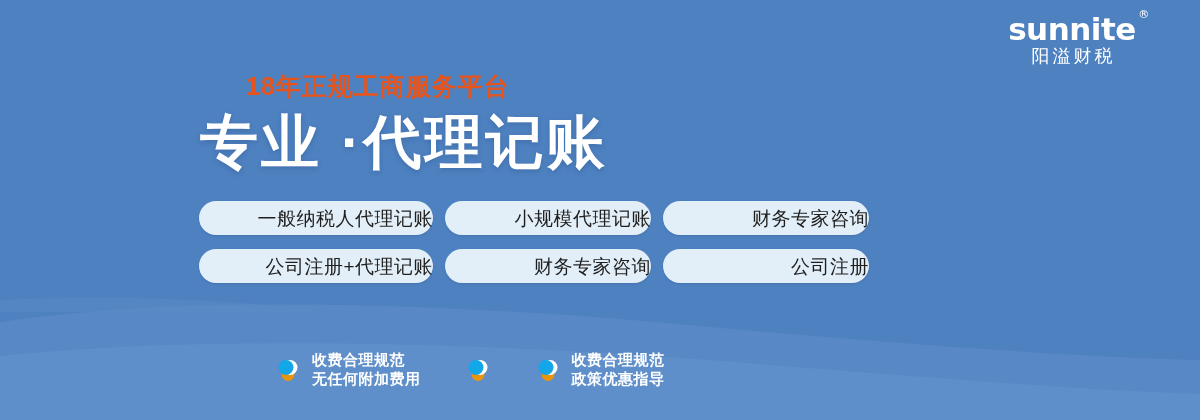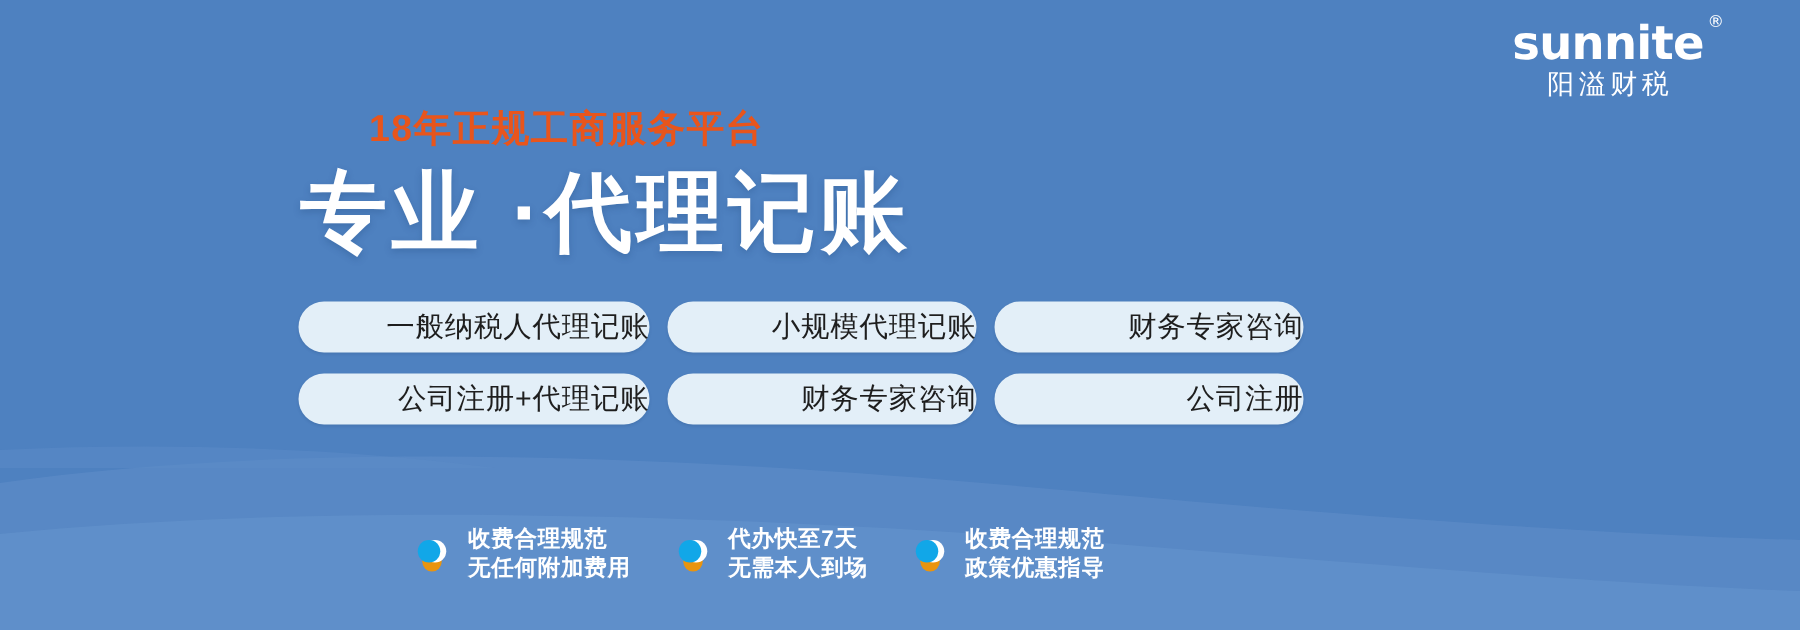--- a/index.html
+++ b/index.html
@@ -116,21 +116,21 @@
     white-space: nowrap;
     box-shadow: 0 1px 2px rgba(25, 60, 105, 0.18);
   }
 
   
   #feature-strip {
     position: absolute;
     left: 275px;
     top: 350px;
     display: flex;
-    gap: 28px;
+    gap: 44px;
   }
   .feature {
     display: flex;
     align-items: center;
     gap: 11px;
   }
   .feature-icon {
     width: 26px;
     height: 32px;
     flex: 0 0 26px;
@@ -210,24 +210,20 @@
     </div>
 
     <div class="feature">
       <span class="feature-icon">
         <svg viewBox="0 0 26 32" width="26" height="32" xmlns="http://www.w3.org/2000/svg">
           <circle cx="13" cy="21.5" r="6.5" fill="#E9940E"></circle>
           <circle cx="15" cy="14.5" r="7.5" fill="#FFFFFF"></circle>
           <circle cx="11" cy="14.5" r="7.5" fill="#11A7E8"></circle>
         </svg>
       </span>
-      <span class="feature-text">
-        <span class="feature-line">代办快至7天</span>
-        <span class="feature-line">无需本人到场</span>
-      </span>
     </div>
 
     <div class="feature">
       <span class="feature-icon">
         <svg viewBox="0 0 26 32" width="26" height="32" xmlns="http://www.w3.org/2000/svg">
           <circle cx="13" cy="21.5" r="6.5" fill="#E9940E"></circle>
           <circle cx="15" cy="14.5" r="7.5" fill="#FFFFFF"></circle>
           <circle cx="11" cy="14.5" r="7.5" fill="#11A7E8"></circle>
         </svg>
       </span>

